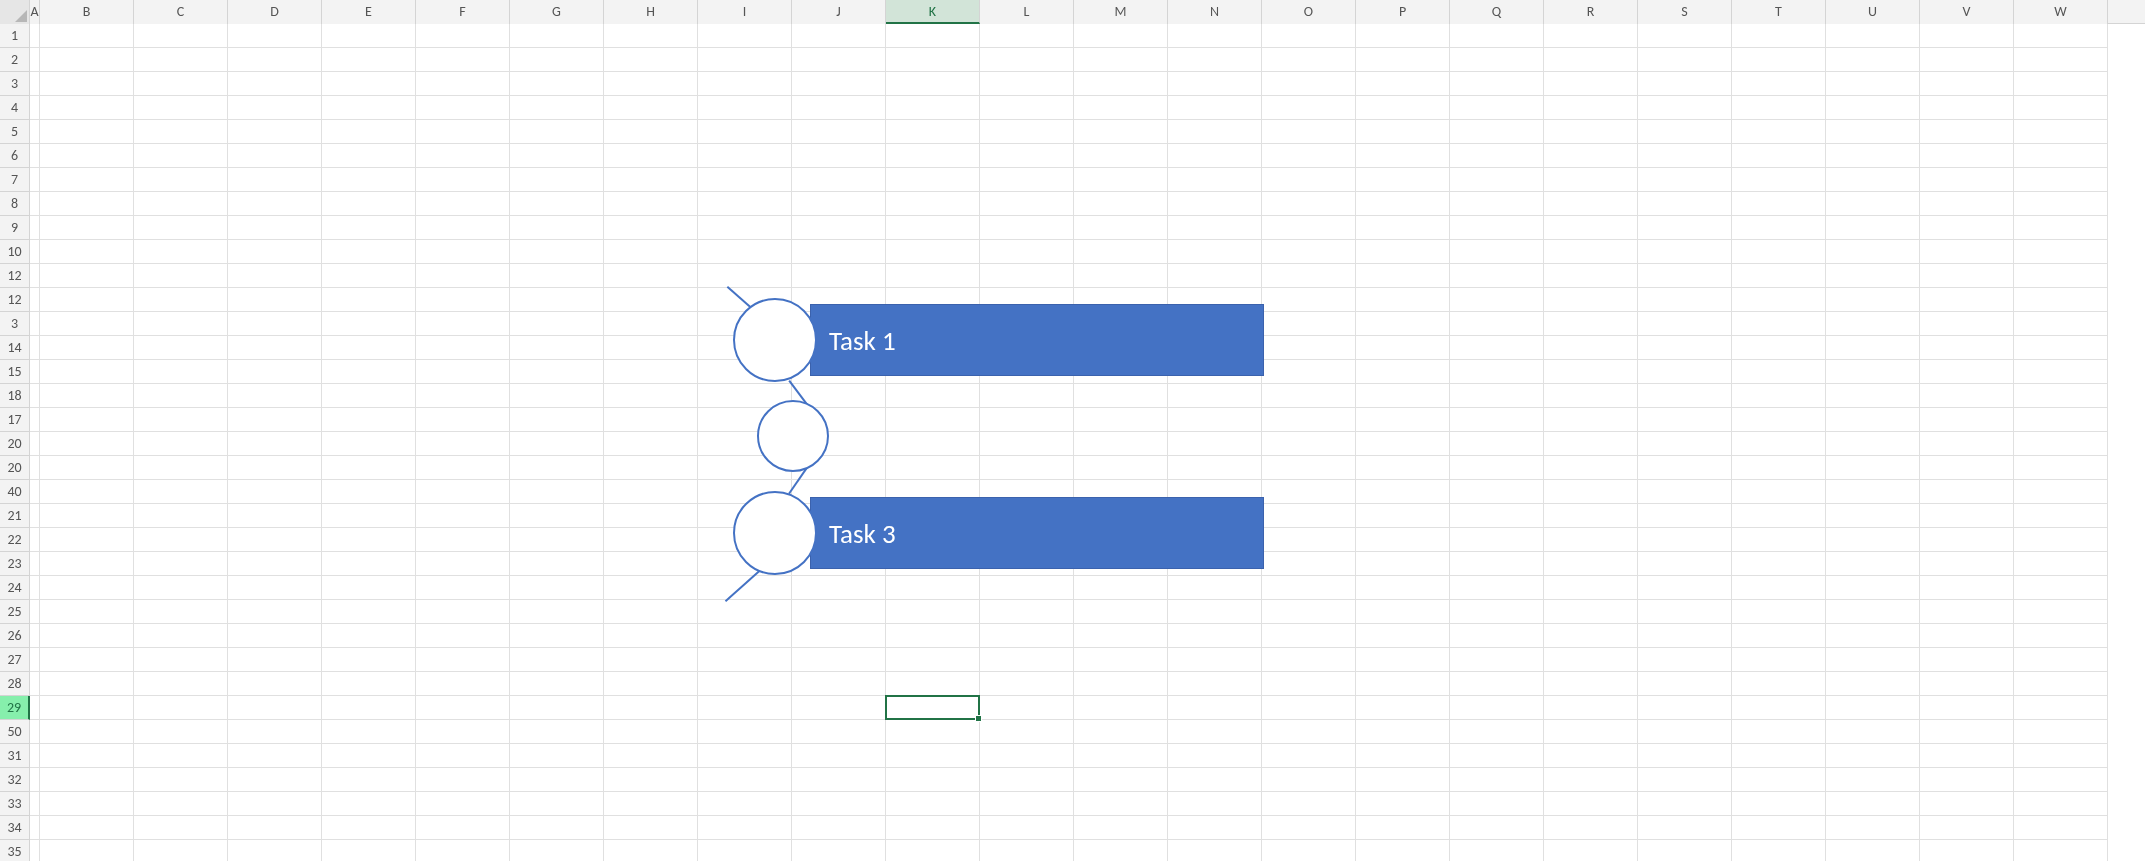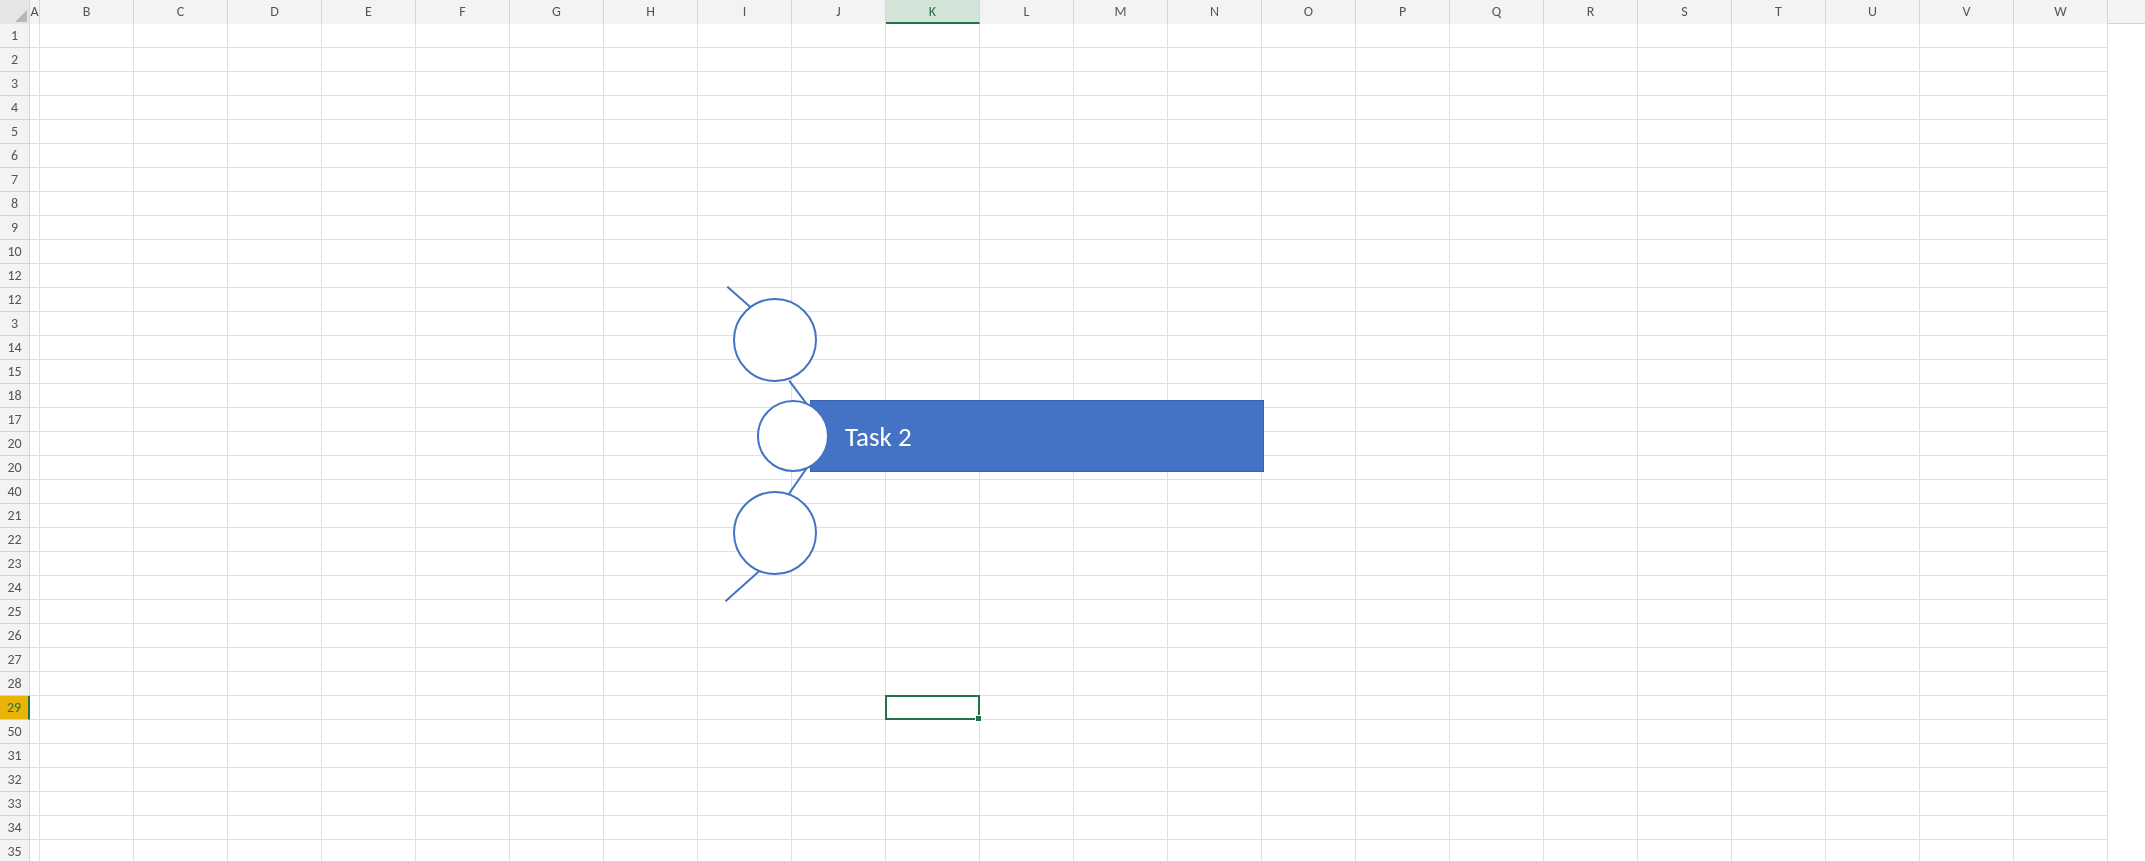--- a/index.html
+++ b/index.html
@@ -54,21 +54,21 @@
     border-right: 1px solid #d4d4d4;
     border-bottom: 1px solid #d4d4d4;
     background: #f3f3f3;
     text-align: center;
     line-height: 24px;
     color:#555;
     font-size: 14px;
     user-select:none;
   }
   .row-header.active {
-    background: #eab308;
+    background: #86efac;
     border-right: 2px solid #217346;
     color:#217346;
     font-weight:500;
   }
   .cell {
     border-right: 1px solid #e0e0e0;
     border-bottom: 1px solid #e0e0e0;
     height:24px;
     background:#fff;
   }
@@ -1069,21 +1069,24 @@
     <div class="handle"></div>
   </div>
 
   <div class="smartart" id="smartart" style="left: 0px; top: 0px; width: 100%; height: 100%;">
 
     <div class="connector" id="conn-top" style="left: 728px; top: 286px; width: 45.3431px; transform: rotate(41.4237deg);"></div>
     <div class="connector" id="conn-mid1" style="left: 790px; top: 380px; width: 30px; transform: rotate(53.1301deg);"></div>
     <div class="connector" id="conn-mid2" style="left: 808px; top: 468px; width: 31.6228px; transform: rotate(124.695deg);"></div>
     <div class="connector" id="conn-bot" style="left: 762px; top: 570px; width: 48.1664px; transform: rotate(138.366deg);"></div>
 
-    <div class="task-bar" id="bar1" style="left: 810px; top: 400px; width: 454px; height: 72px; padding-left: 34px;">
-      <span>Task 2</span>
+    <div class="task-bar" id="bar0" style="left: 810px; top: 304px; width: 454px; height: 72px;">
+      <span>Task 1</span>
+    </div>
+    <div class="task-bar" id="bar2" style="left: 810px; top: 497px; width: 454px; height: 72px;">
+      <span>Task 3</span>
     </div>
 
     <div class="task-circle" id="circ0" style="left: 733px; top: 298px; width: 84px; height: 84px;"></div>
     <div class="task-circle" id="circ1" style="left: 757px; top: 400px; width: 72px; height: 72px;"></div>
     <div class="task-circle" id="circ2" style="left: 733px; top: 491px; width: 84px; height: 84px;"></div>
   </div>
 </div>
 
 </body></html>

